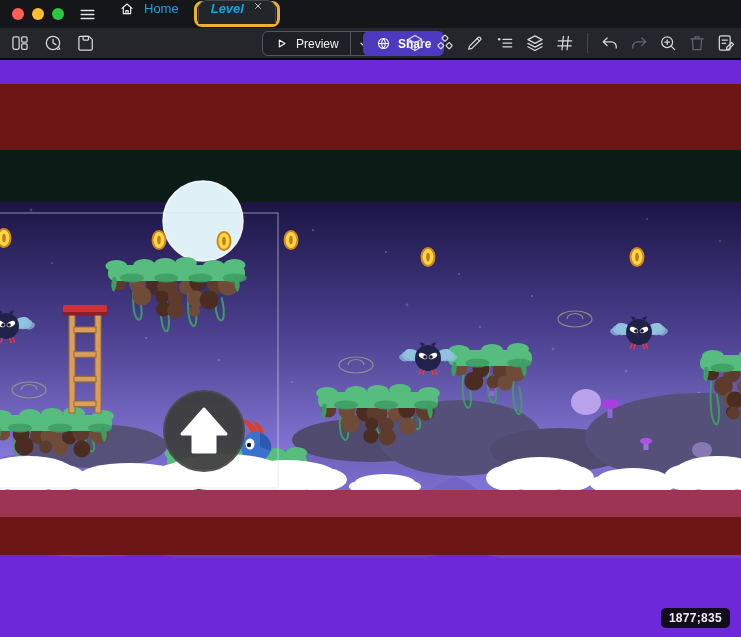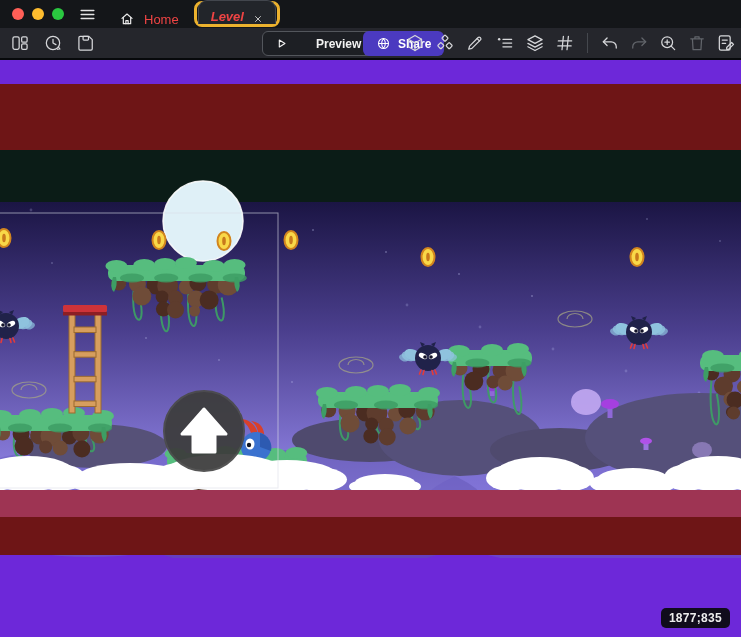--- a/index.html
+++ b/index.html
@@ -7,42 +7,42 @@
   .window{position:relative;width:741px;height:637px;overflow:hidden;
     font-family:"Liberation Sans",sans-serif;background:#10171a;}
   
   .titlebar{position:relative;height:28px;background:#141619;display:flex;align-items:center;}
   .traffic{display:flex;gap:8px;margin-left:12px;}
   .dot{width:12px;height:12px;border-radius:50%;}
   .dot.red{background:#ff5f57;}.dot.yellow{background:#febc2e;}.dot.green{background:#2ac840;}
   .hamburger{margin-left:14px;color:#e3e3e3;display:flex;align-items:center;cursor:pointer;}
   .hamburger svg{width:19px;height:19px;}
   .tabs{display:flex;align-items:center;margin-left:10px;height:100%;}
-  .tab{display:flex;align-items:flex-end;gap:9px;padding:0 12px;height:26px;
-    color:#ef4444;font-size:13px;white-space:nowrap;cursor:pointer;}
+  .tab{display:flex;align-items:flex-start;gap:9px;padding:0 12px;height:26px;
+    color:#0ea5e9;font-size:13px;white-space:nowrap;cursor:pointer;}
   .tab .tab-close{font-size:12px;color:#c2c2c2;line-height:1;display:flex;align-items:center;}
   .tab .tab-close svg{width:10px;height:10px;}
   .tab-home svg.home-ic{width:16px;height:16px;}
   .tab-active{background:#22252a;border:1px solid #42464d;border-bottom:none;
     border-radius:9px 9px 0 0;height:24px;}
   .tutorial-highlight{display:flex;align-items:flex-end;border:3px solid #ecb22e;
     border-radius:8px;height:26px;margin:0 3px;padding:0 1px;}
   
   .toolbar{position:relative;height:32px;background:#25262c;border-bottom:2px solid #07090b;}
   .tb-group{position:absolute;top:0;height:30px;display:flex;align-items:center;}
   .tb-left{left:10px;gap:13px;}
   .tb-btn{display:flex;align-items:center;justify-content:center;color:#d6d7da;cursor:pointer;}
   .tb-btn svg{width:20px;height:20px;}
   .tb-btn.disabled{color:#62656b;cursor:default;}
   .tb-divider{width:1px;height:20px;background:#45484e;margin:0 3px;}
   .preview-btn{position:absolute;left:262px;top:3px;height:25px;display:flex;align-items:stretch;
     background:#1d1f24;border:1px solid #53565c;border-radius:6px;color:#f2f2f2;cursor:pointer;}
   .preview-main{display:flex;align-items:center;gap:7px;padding:0 11px;}
   .preview-main svg{width:15px;height:15px;}
-  .preview-label{font-size:12px;font-weight:bold;margin-left:20px;}
+  .preview-label{font-size:12px;font-weight:normal;}
   .preview-caret{display:flex;align-items:center;padding:0 5px;border-left:1px solid #53565c;}
   .preview-caret svg{width:14px;height:14px;}
   .share-btn{position:absolute;left:363px;top:3px;height:25px;display:flex;align-items:center;
     gap:7px;padding:0 13px;background:#4b3ac0;border-radius:6px;color:#fff;cursor:pointer;}
   .share-btn svg{width:15px;height:15px;}
   .share-label{font-size:12px;font-weight:bold;}
   .tb-right{right:5px;gap:9px;}
   
   .canvas{position:absolute;top:60px;left:0;width:741px;height:577px;
     background:#6d28d9;overflow:hidden;}

